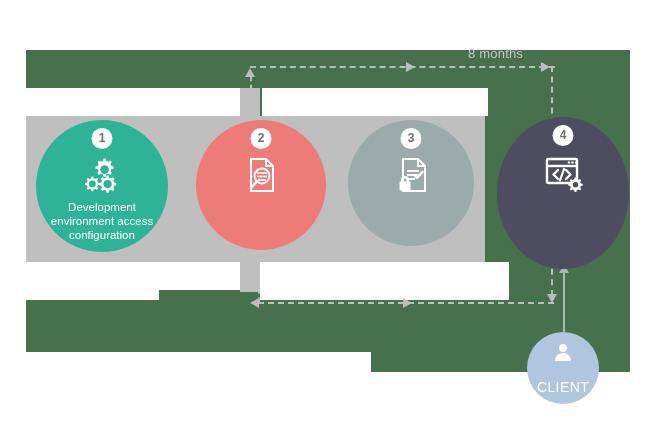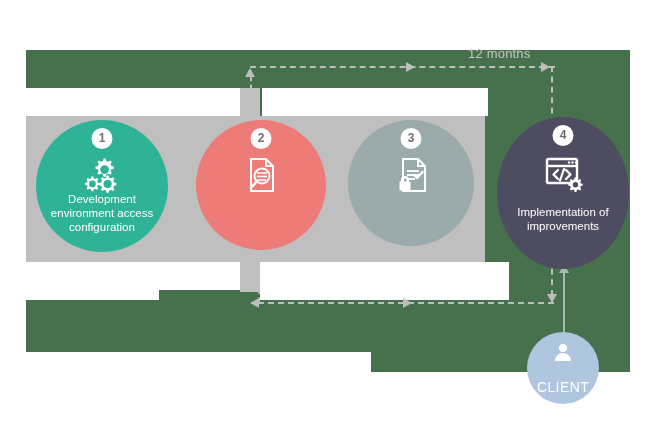--- a/index.html
+++ b/index.html
@@ -120,21 +120,21 @@
     left: 50%;
     transform: translateX(-50%);
     width: 46px;
     height: 42px;
     display: flex;
     align-items: center;
     justify-content: center;
   }
   .step-label {
     position: absolute;
-    top: 72px;
+    top: 80px;
     left: 6px;
     right: 6px;
     font-size: 11.5px;
     line-height: 14px;
     color: #ffffff;
   }
 
   #step-1 { background: #2FB397; }
   #step-2 { background: #ED7B78; }
   #step-3 { background: #9BABAB; }
@@ -177,21 +177,21 @@
   <div class="gray-band" style="left:240px; top:88px; width:20px; height:30px;"></div>
   <div class="gray-band" style="left:240px; top:260px; width:20px; height:32px;"></div>
 
   <div class="dash-h" style="left:250px; top:66px; width:305px;"></div>
   <div class="arrow arrow-up" style="left:245px; top:68px;"></div>
   <div class="dash-v" style="left:250px; top:76px; height:14px;"></div>
   <div class="arrow arrow-right" style="left:406px; top:62px;"></div>
   <div class="arrow arrow-right" style="left:541px; top:62px;"></div>
   <div class="dash-v" style="left:551px; top:66px; height:58px;"></div>
 
-  <div class="months-label" style="left:468px; top:46px;">12 months</div>
+  <div class="months-label" style="left:468px; top:46px;">8 months</div>
 
   <div class="dash-h" style="left:258px; top:302px; width:296px;"></div>
   <div class="arrow arrow-left" style="left:250px; top:298px;"></div>
   <div class="dash-v" style="left:258px; top:288px; height:15px;"></div>
   <div class="arrow arrow-right" style="left:403px; top:298px;"></div>
   <div class="dash-v" style="left:551px; top:258px; height:38px;"></div>
   <div class="arrow arrow-down" style="left:547px; top:294px;"></div>
 
   <div class="solid-v" style="left:563px; top:272px; height:60px;"></div>
   <div class="arrow arrow-up-solid" style="left:559px; top:264px;"></div>
@@ -259,21 +259,20 @@
           <circle cx="32.5" cy="11.5" r="1.2" fill="#ffffff"></circle>
           <circle cx="36" cy="11.5" r="1.2" fill="#ffffff"></circle>
           <path d="M18 19 l-4.5 4.5 4.5 4.5" fill="none" stroke="#ffffff" stroke-width="2.4" stroke-linecap="round" stroke-linejoin="round"></path>
           <path d="M26 19 l4.5 4.5 -4.5 4.5" fill="none" stroke="#ffffff" stroke-width="2.4" stroke-linecap="round" stroke-linejoin="round"></path>
           <line x1="24" y1="18" x2="20" y2="29.5" stroke="#ffffff" stroke-width="2.2" stroke-linecap="round"></line>
           <path d="M34.6 26.5 l1.8 0 0.42 1.9 a5.2 5.2 0 0 1 1.5 0.62 l1.65-1.02 1.25 1.25 -1.02 1.65 a5.2 5.2 0 0 1 0.62 1.5 l1.9 0.42 0 1.8 -1.9 0.42 a5.2 5.2 0 0 1-0.62 1.5 l1.02 1.65 -1.25 1.25 -1.65-1.02 a5.2 5.2 0 0 1-1.5 0.62 l-0.42 1.9 -1.8 0 -0.42-1.9 a5.2 5.2 0 0 1-1.5-0.62 l-1.65 1.02 -1.25-1.25 1.02-1.65 a5.2 5.2 0 0 1-0.62-1.5 l-1.9-0.42 0-1.8 1.9-0.42 a5.2 5.2 0 0 1 0.62-1.5 l-1.02-1.65 1.25-1.25 1.65 1.02 a5.2 5.2 0 0 1 1.5-0.62 Z" fill="#ffffff"></path>
           <circle cx="35.5" cy="33.8" r="2.7" fill="#4E4C60"></circle>
         </g>
       </svg>
     </div>
-    <div class="step-label" style="top:88px;">Implementation of improvements</div>
   </div>
 
   <div id="client-node" style="left:527px; top:332px; width:72px; height:72px;">
     <span style="display:block; line-height:0;">
       <svg width="22" height="20" viewBox="0 0 22 20">
         <circle cx="11" cy="6" r="4" fill="#ffffff"></circle>
         <path d="M3 19 a8 8 0 0 1 16 0 Z" fill="#ffffff"></path>
       </svg>
     </span>
     <span id="client-label">CLIENT</span>

